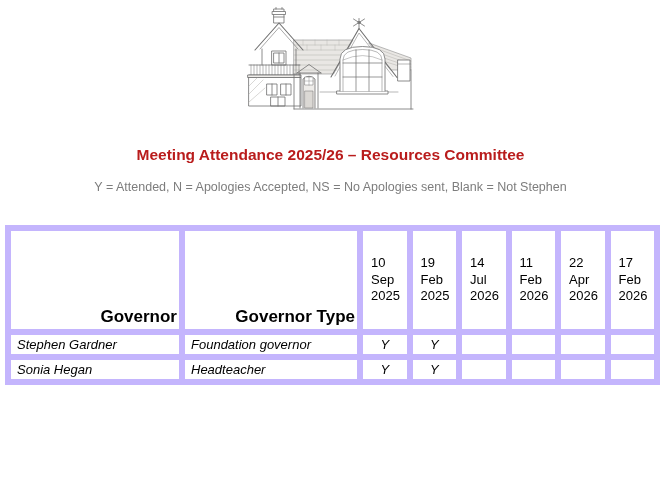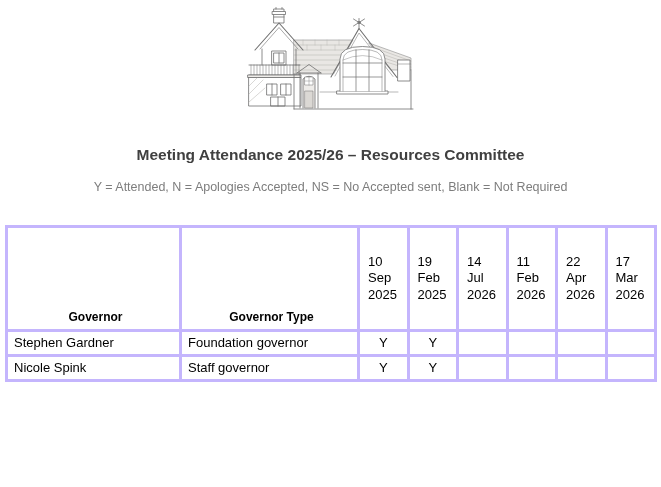--- a/index.html
+++ b/index.html
@@ -4,40 +4,40 @@
 <style>
   html,body{margin:0;padding:0;}
   body{
     width:661px;height:487px;background:#ffffff;
     font-family:"Liberation Sans",sans-serif;color:#000;
     overflow:hidden;
   }
   .logo-wrap{width:180px;margin:6px auto 0;}
   .page-title{
     margin:24px 0 0;text-align:center;
-    font-size:15.5px;font-weight:bold;color:#404040;
+    font-size:15.5px;font-weight:bold;color:#b91c1c;
   }
   .key-line{
     margin:16px 0 0;text-align:center;
     font-size:12.5px;color:#7d7d7d;font-weight:normal;
   }
   table.attendance{
     border-collapse:collapse;table-layout:fixed;
     width:650px;margin:31px 0 0 5px;
     border:1.5px solid #000;
   }
   .attendance th,.attendance td{
-    border:3px solid #c4b5fd;overflow:hidden;
+    border:6px solid #c4b5fd;overflow:hidden;
     font-size:13px;line-height:16px;
   }
   .attendance thead tr{height:104px;}
-  .attendance tbody tr{height:25px;}
+  .attendance tbody tr{height:25px;font-style:italic;}
   th.h-name,th.h-type{
-    text-align:center;vertical-align:bottom;
-    padding:0 2px 4px 6px;font-weight:bold;font-size:12px;
+    text-align:right;vertical-align:bottom;
+    padding:0 2px 4px 6px;font-weight:bold;font-size:17px;
   }
   th.h-date{
     text-align:left;vertical-align:middle;
     padding:0 2px 0 8px;font-weight:normal;
     white-space:pre-line;line-height:16.5px;
   }
   td.c-name,td.c-type{
     text-align:left;vertical-align:middle;
     padding:0 2px 0 6px;
   }
@@ -105,21 +105,21 @@
       <circle cx="118" cy="16.5" r="1.2"></circle>
 
       <rect x="157" y="54" width="12" height="21" fill="#fff"></rect>
       <path d="M157,58 H169" stroke-width="0.5"></path>
     </g>
   </svg>
 </div>
 
 <h1 class="page-title">Meeting Attendance 2025/26 – Resources Committee</h1>
 
-<p class="key-line">Y = Attended, N = Apologies Accepted, NS = No Accepted sent, Blank = Not Required</p>
+<p class="key-line">Y = Attended, N = Apologies Accepted, NS = No Apologies sent, Blank = Not Stephen</p>
 
 <table class="attendance">
   <colgroup>
     <col style="width:174px">
       <col style="width:178px">
     <col style="width:49.5px">
       <col style="width:49.5px">
       <col style="width:49.5px">
     <col style="width:49.5px">
       <col style="width:49.5px">
@@ -138,38 +138,38 @@
       <th class="h-date">14
 Jul
 2026</th>
       <th class="h-date">11
 Feb
 2026</th>
       <th class="h-date">22
 Apr
 2026</th>
       <th class="h-date">17
-Mar
+Feb
 2026</th>
     </tr>
   </thead>
   <tbody>
     <tr>
       <td class="c-name">Stephen Gardner</td>
       <td class="c-type">Foundation governor</td>
       <td class="c-att">Y</td>
       <td class="c-att">Y</td>
       <td class="c-att"></td>
       <td class="c-att"></td>
       <td class="c-att"></td>
       <td class="c-att"></td>
     </tr>
     <tr>
-      <td class="c-name">Nicole Spink</td>
-      <td class="c-type">Staff governor</td>
+      <td class="c-name">Sonia Hegan</td>
+      <td class="c-type">Headteacher</td>
       <td class="c-att">Y</td>
       <td class="c-att">Y</td>
       <td class="c-att"></td>
       <td class="c-att"></td>
       <td class="c-att"></td>
       <td class="c-att"></td>
     </tr>
   </tbody>
 </table>
 

